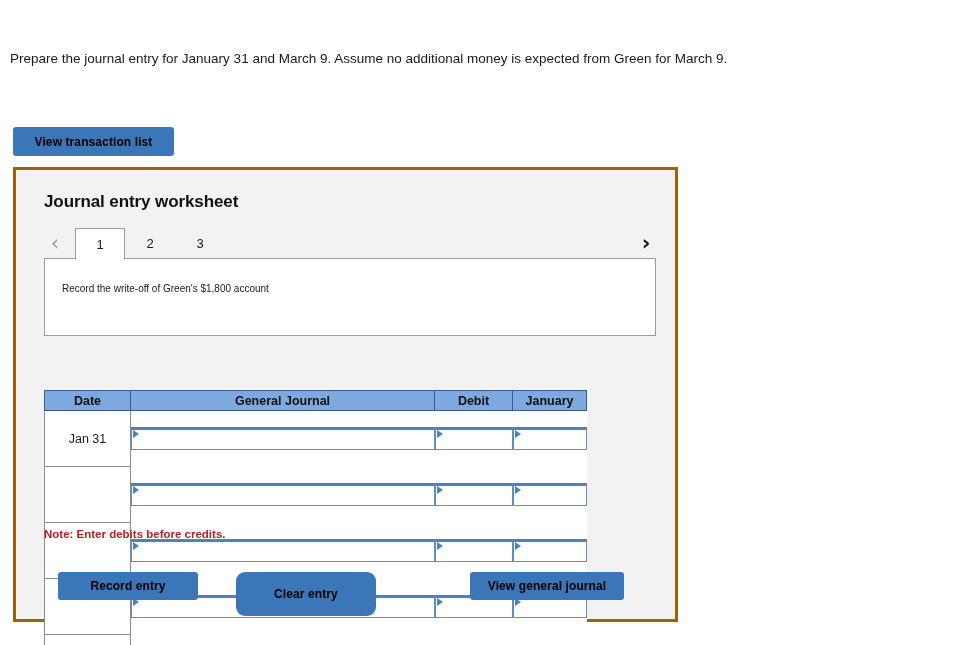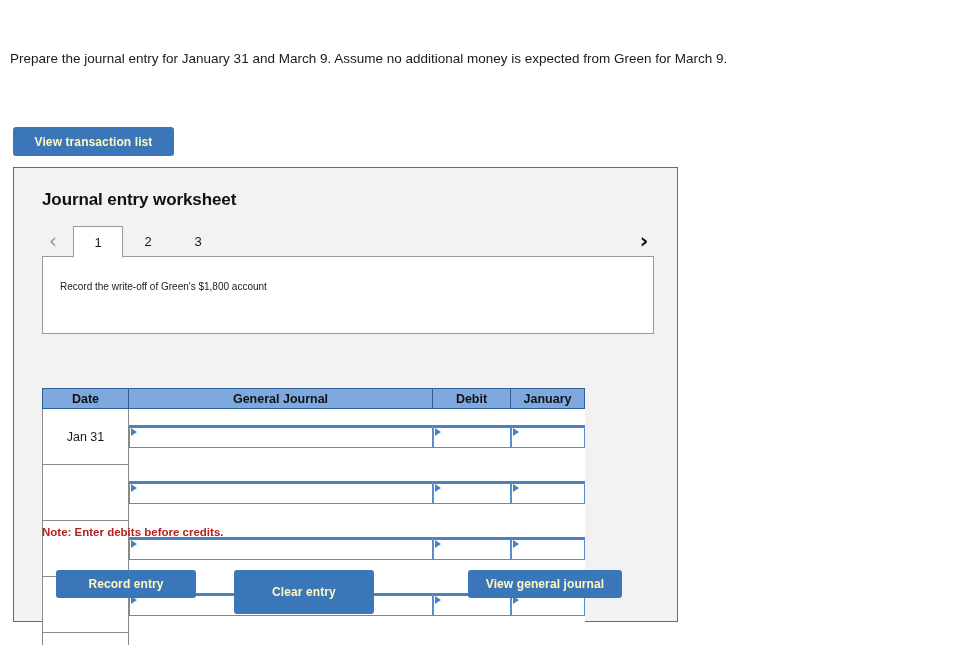--- a/index.html
+++ b/index.html
@@ -34,21 +34,21 @@
   .problem p.second {
     margin-top: 29px;
   }
 
   
   .btn {
     display: inline-flex;
     align-items: center;
     justify-content: center;
     background: #3b76b8;
-    color: #fef9c3;
+    color: #000000;
     border: none;
     border-radius: 3px;
     font-family: "Liberation Sans", sans-serif;
     font-size: 12px;
     font-weight: bold;
     letter-spacing: 0.1px;
     cursor: pointer;
     padding: 12px;
   }
 
@@ -61,21 +61,21 @@
   }
 
   
   .panel {
     position: absolute;
     left: 13px;
     top: 167px;
     width: 665px;
     height: 455px;
     background: #f2f2f2;
-    border: 1px solid #a16207;
+    border: 3px solid #a16207;
     box-sizing: border-box;
   }
 
   .panel-title {
     position: absolute;
     left: 28px;
     top: 22px;
     font-size: 17px;
     font-weight: bold;
     color: #111111;
@@ -246,20 +246,21 @@
     top: 402px;
     width: 140px;
     height: 28px;
   }
   #clear-entry {
     position: absolute;
     left: 220px;
     top: 402px;
     width: 140px;
     height: 44px;
+    border-radius: 9px;
   }
   #view-general-journal {
     position: absolute;
     left: 454px;
     top: 402px;
     width: 154px;
     height: 28px;
   }
 </style>
 </head>

